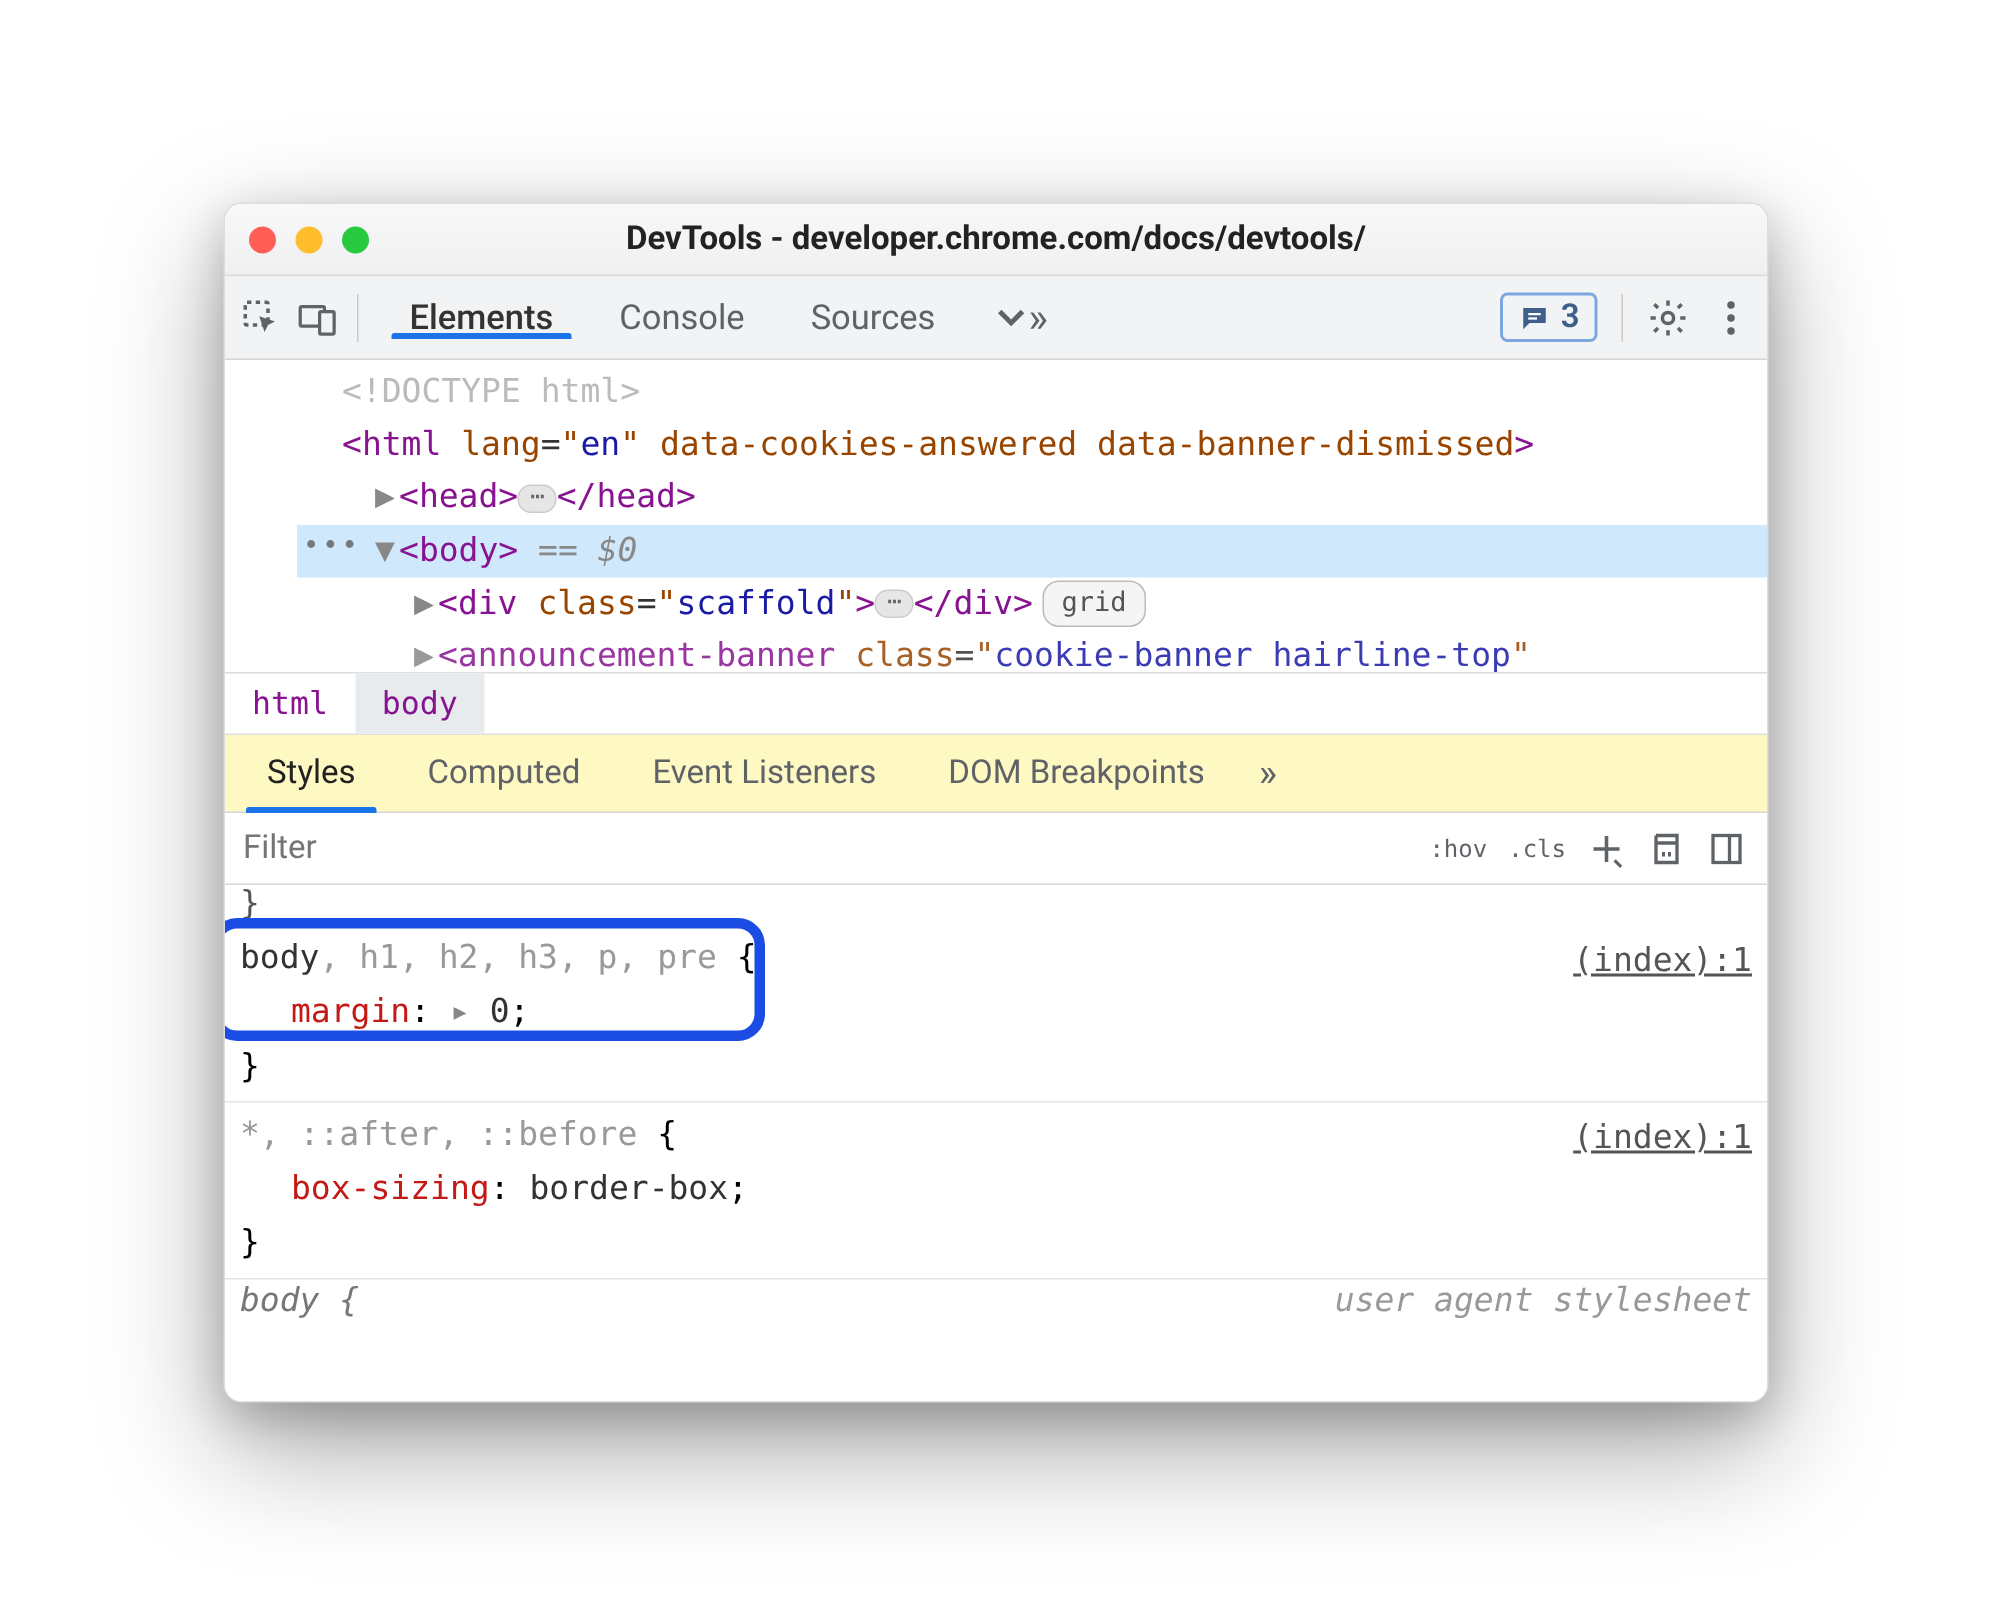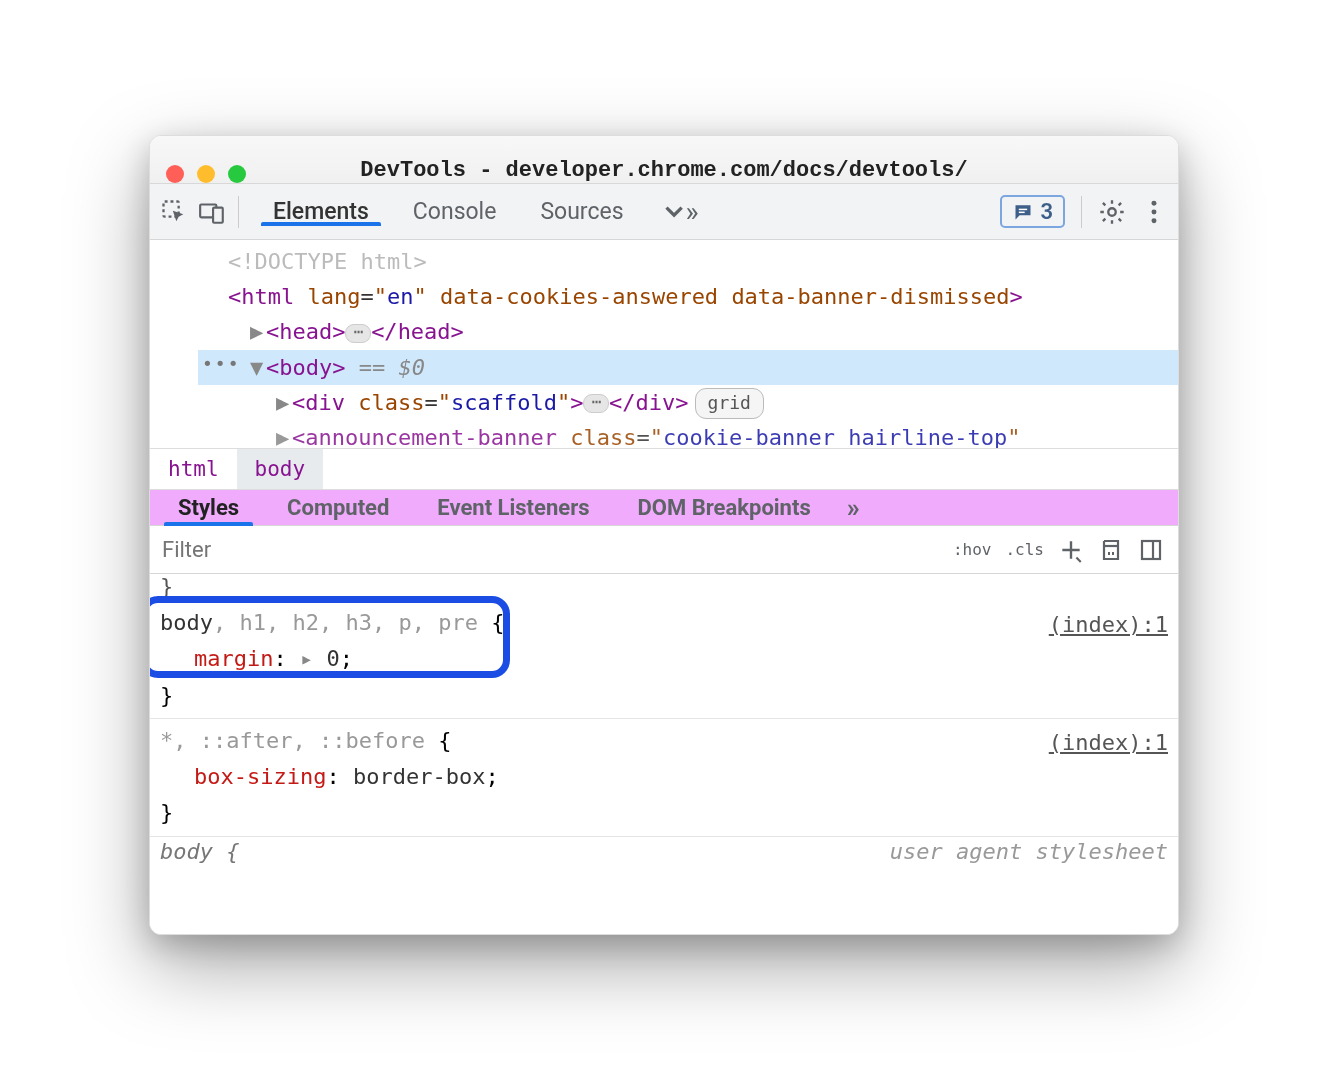--- a/index.html
+++ b/index.html
@@ -22,24 +22,23 @@
       display: flex;
       flex-direction: column;
       border: 1px solid #ddd;
     }
     
     .titlebar {
       height: 48px;
       background: linear-gradient(#f8f8f8, #f0f0f0);
       border-bottom: 1px solid #d8d8d8;
       display: flex;
-      align-items: flex-end;
+      align-items: center;
       padding: 0 16px;
       position: relative;
-      font-family: Liberation Mono, monospace;
     }
     .traffic-lights { display: flex; gap: 13px; }
     .tl { width: 18px; height: 18px; border-radius: 50%; }
     .tl.red { background: #ff5f56; }
     .tl.yellow { background: #ffbd2e; }
     .tl.green { background: #27c93f; }
     .titlebar-title {
       position: absolute;
       left: 0; right: 0;
       text-align: center;
@@ -181,24 +180,23 @@
       cursor: pointer;
     }
     .breadcrumb-item.active {
       background: #e8ebed;
     }
     
     .styles-tabs {
       display: flex;
       align-items: center;
       border-bottom: 1px solid #d6d6d6;
-      background: #f0abfc;
-      height: 36px;
+      background: #fef9c3;
+      height: 52px;
       padding: 0 4px;
-      font-weight: bold;
     }
     .stab {
       padding: 0 24px;
       height: 100%;
       display: flex;
       align-items: center;
       font-size: 22px;
       color: #5f6368;
       cursor: pointer;
       position: relative;

